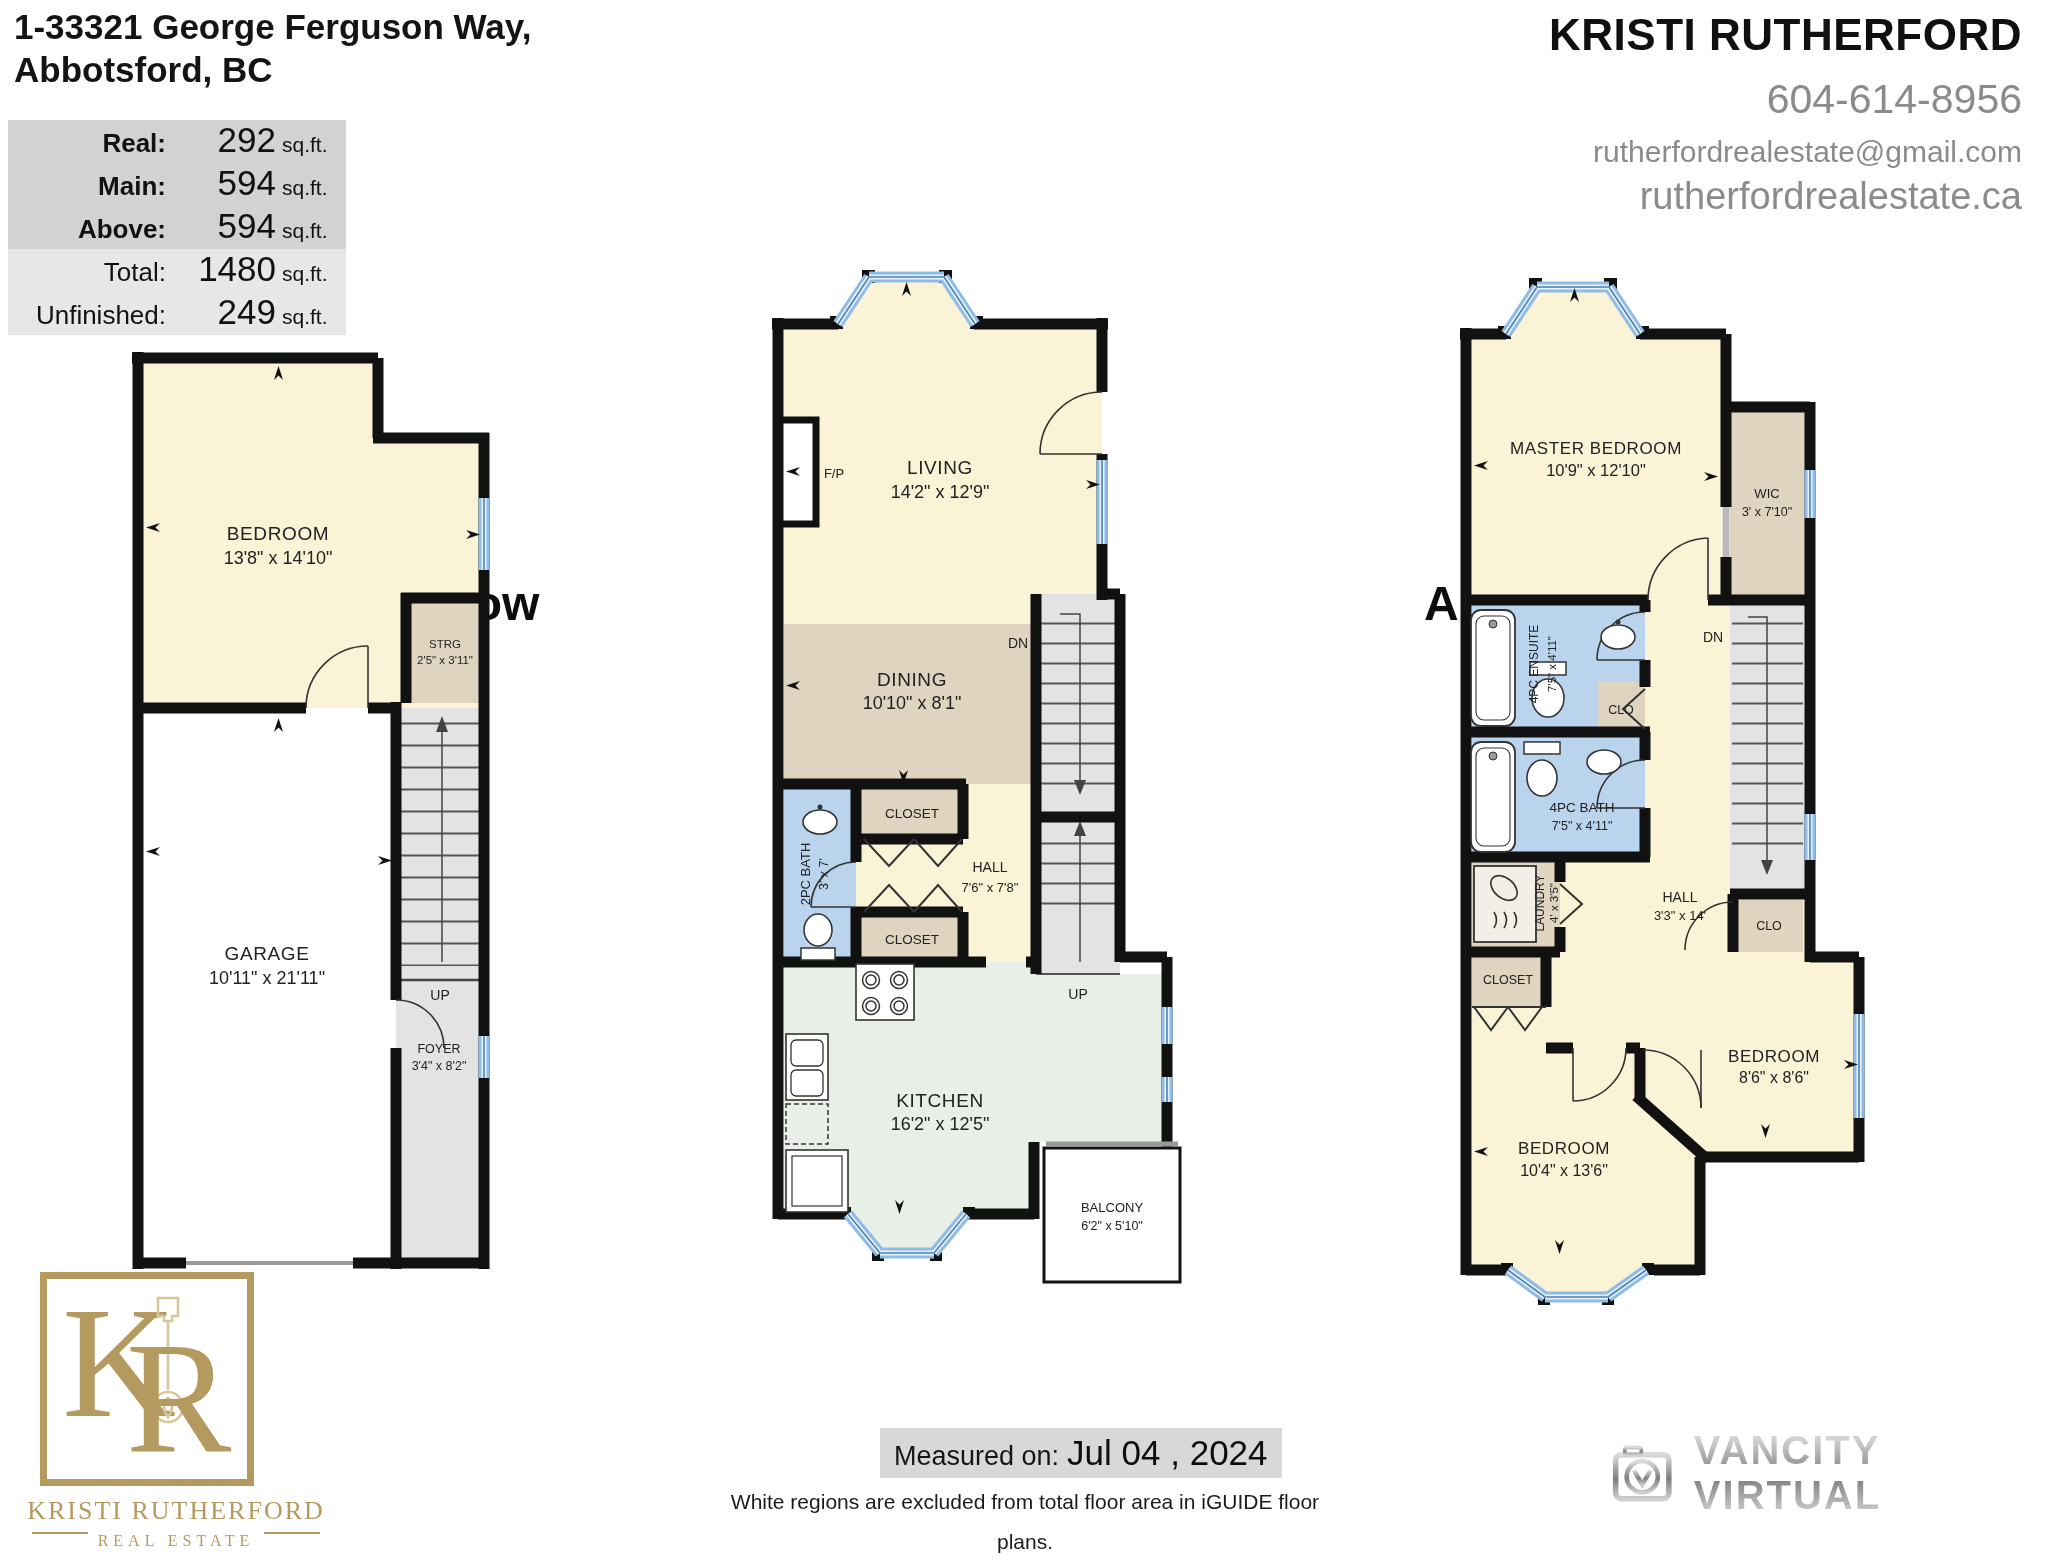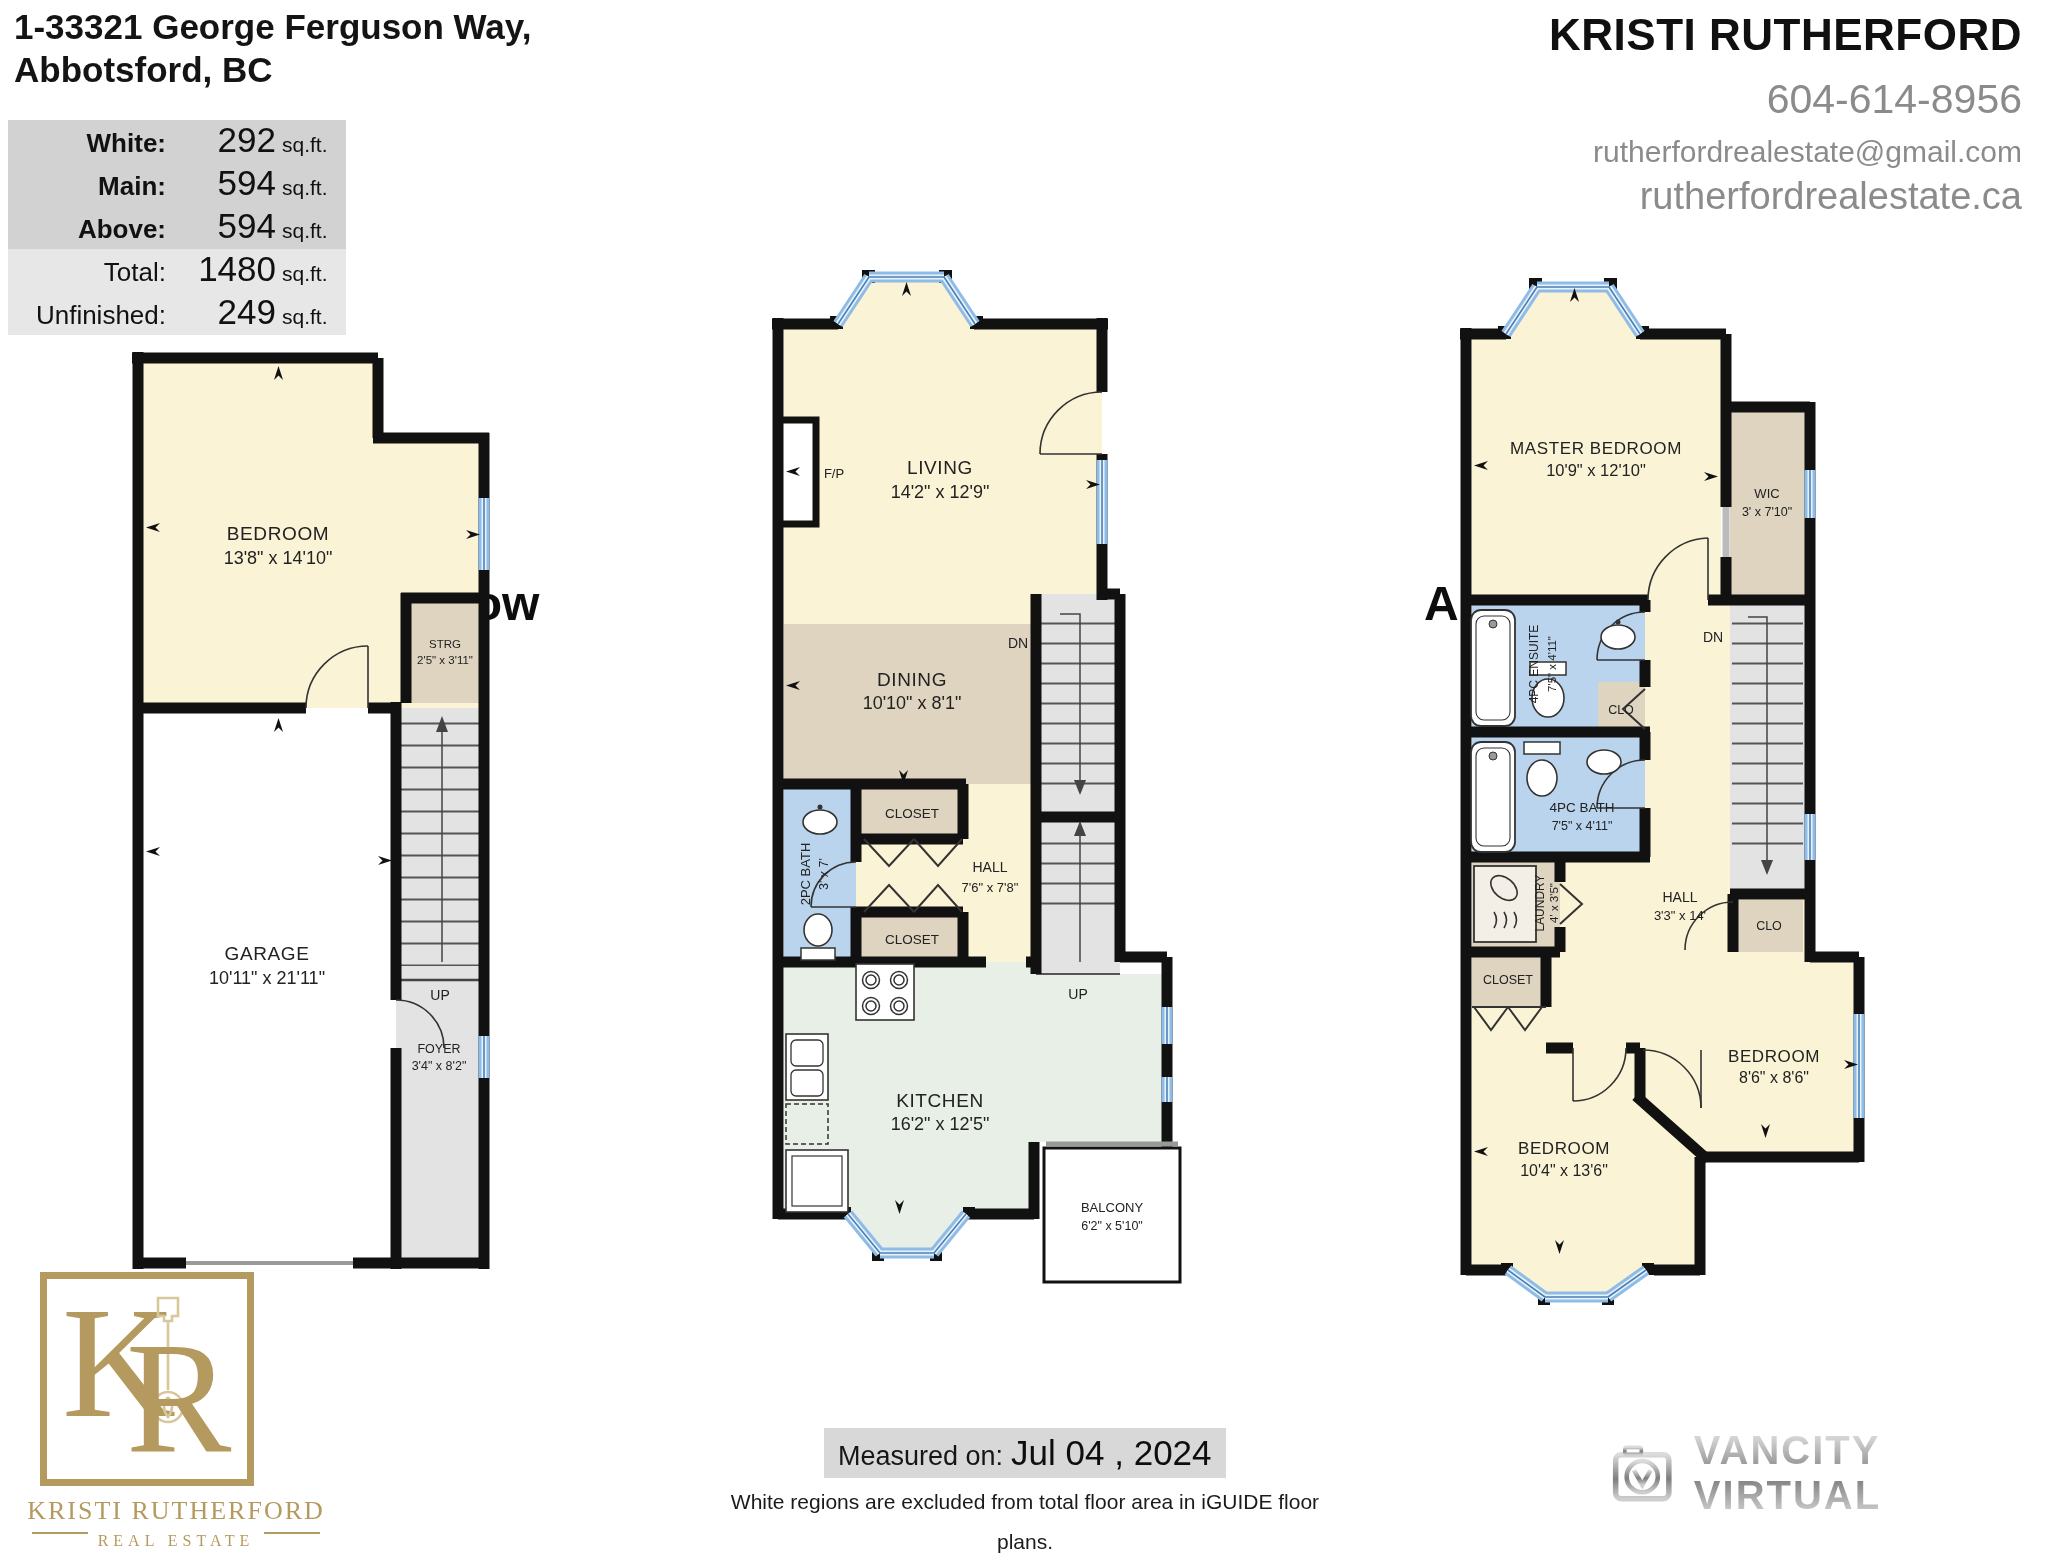--- a/index.html
+++ b/index.html
@@ -32,41 +32,41 @@
   #kr-square{position:absolute;left:14px;top:4px;width:200px;height:200px;border:7px solid #b59a60;}
   .mono{position:absolute;color:#b59a60;line-height:1;font-family:"Liberation Serif",serif;}
   #mono-k{left:36px;top:16px;font-size:158px;}
   #mono-r{left:100px;top:52px;font-size:158px;}
   #kr-name{position:absolute;left:0;top:228px;width:300px;text-align:center;
            font-size:26px;letter-spacing:2px;color:#b59a60;}
   #kr-sub{position:absolute;left:0;top:264px;width:300px;display:flex;align-items:flex-start;justify-content:center;gap:10px;
           font-size:16px;letter-spacing:5px;color:#b59a60;}
   #kr-sub .rule{width:56px;height:2px;background:#b59a60;}
   
-  #measured{left:824px;top:1428px;background:#d8d8d8;display:flex;align-items:baseline;gap:8px;padding:5px 14px;}
+  #measured{left:880px;top:1428px;background:#d8d8d8;display:flex;align-items:baseline;gap:8px;padding:5px 14px;}
   #measured .ml{font-size:27px;color:#161616;}
   #measured .md{font-size:35px;color:#0e0e0e;}
   #disclaimer{left:700px;top:1482px;width:650px;text-align:center;font-size:21px;line-height:40px;color:#1b1b1b;}
   
   #vancity{left:1612px;top:1428px;display:flex;align-items:center;gap:14px;}
   #vancity .vv-text{font-size:40px;font-weight:bold;letter-spacing:2px;
      background:linear-gradient(180deg,#e9e9e9 0%,#7e7e7e 55%,#d9d9d9 100%);
      -webkit-background-clip:text;background-clip:text;color:transparent;}
 </style>
 </head>
 <body>
 
 <div id="address" class="abs">
   <div>1-33321 George Ferguson Way,</div>
   <div>Abbotsford, BC</div>
 </div>
 
 <div id="area-table" class="abs">
   <div class="area-row dark bold">
-    <span class="lab">White:</span>
+    <span class="lab">Real:</span>
     <span class="val">292</span>
     <span class="unit">sq.ft.</span>
   </div>
   <div class="area-row dark bold">
     <span class="lab">Main:</span>
     <span class="val">594</span>
     <span class="unit">sq.ft.</span>
   </div>
   <div class="area-row dark bold">
     <span class="lab">Above:</span>

